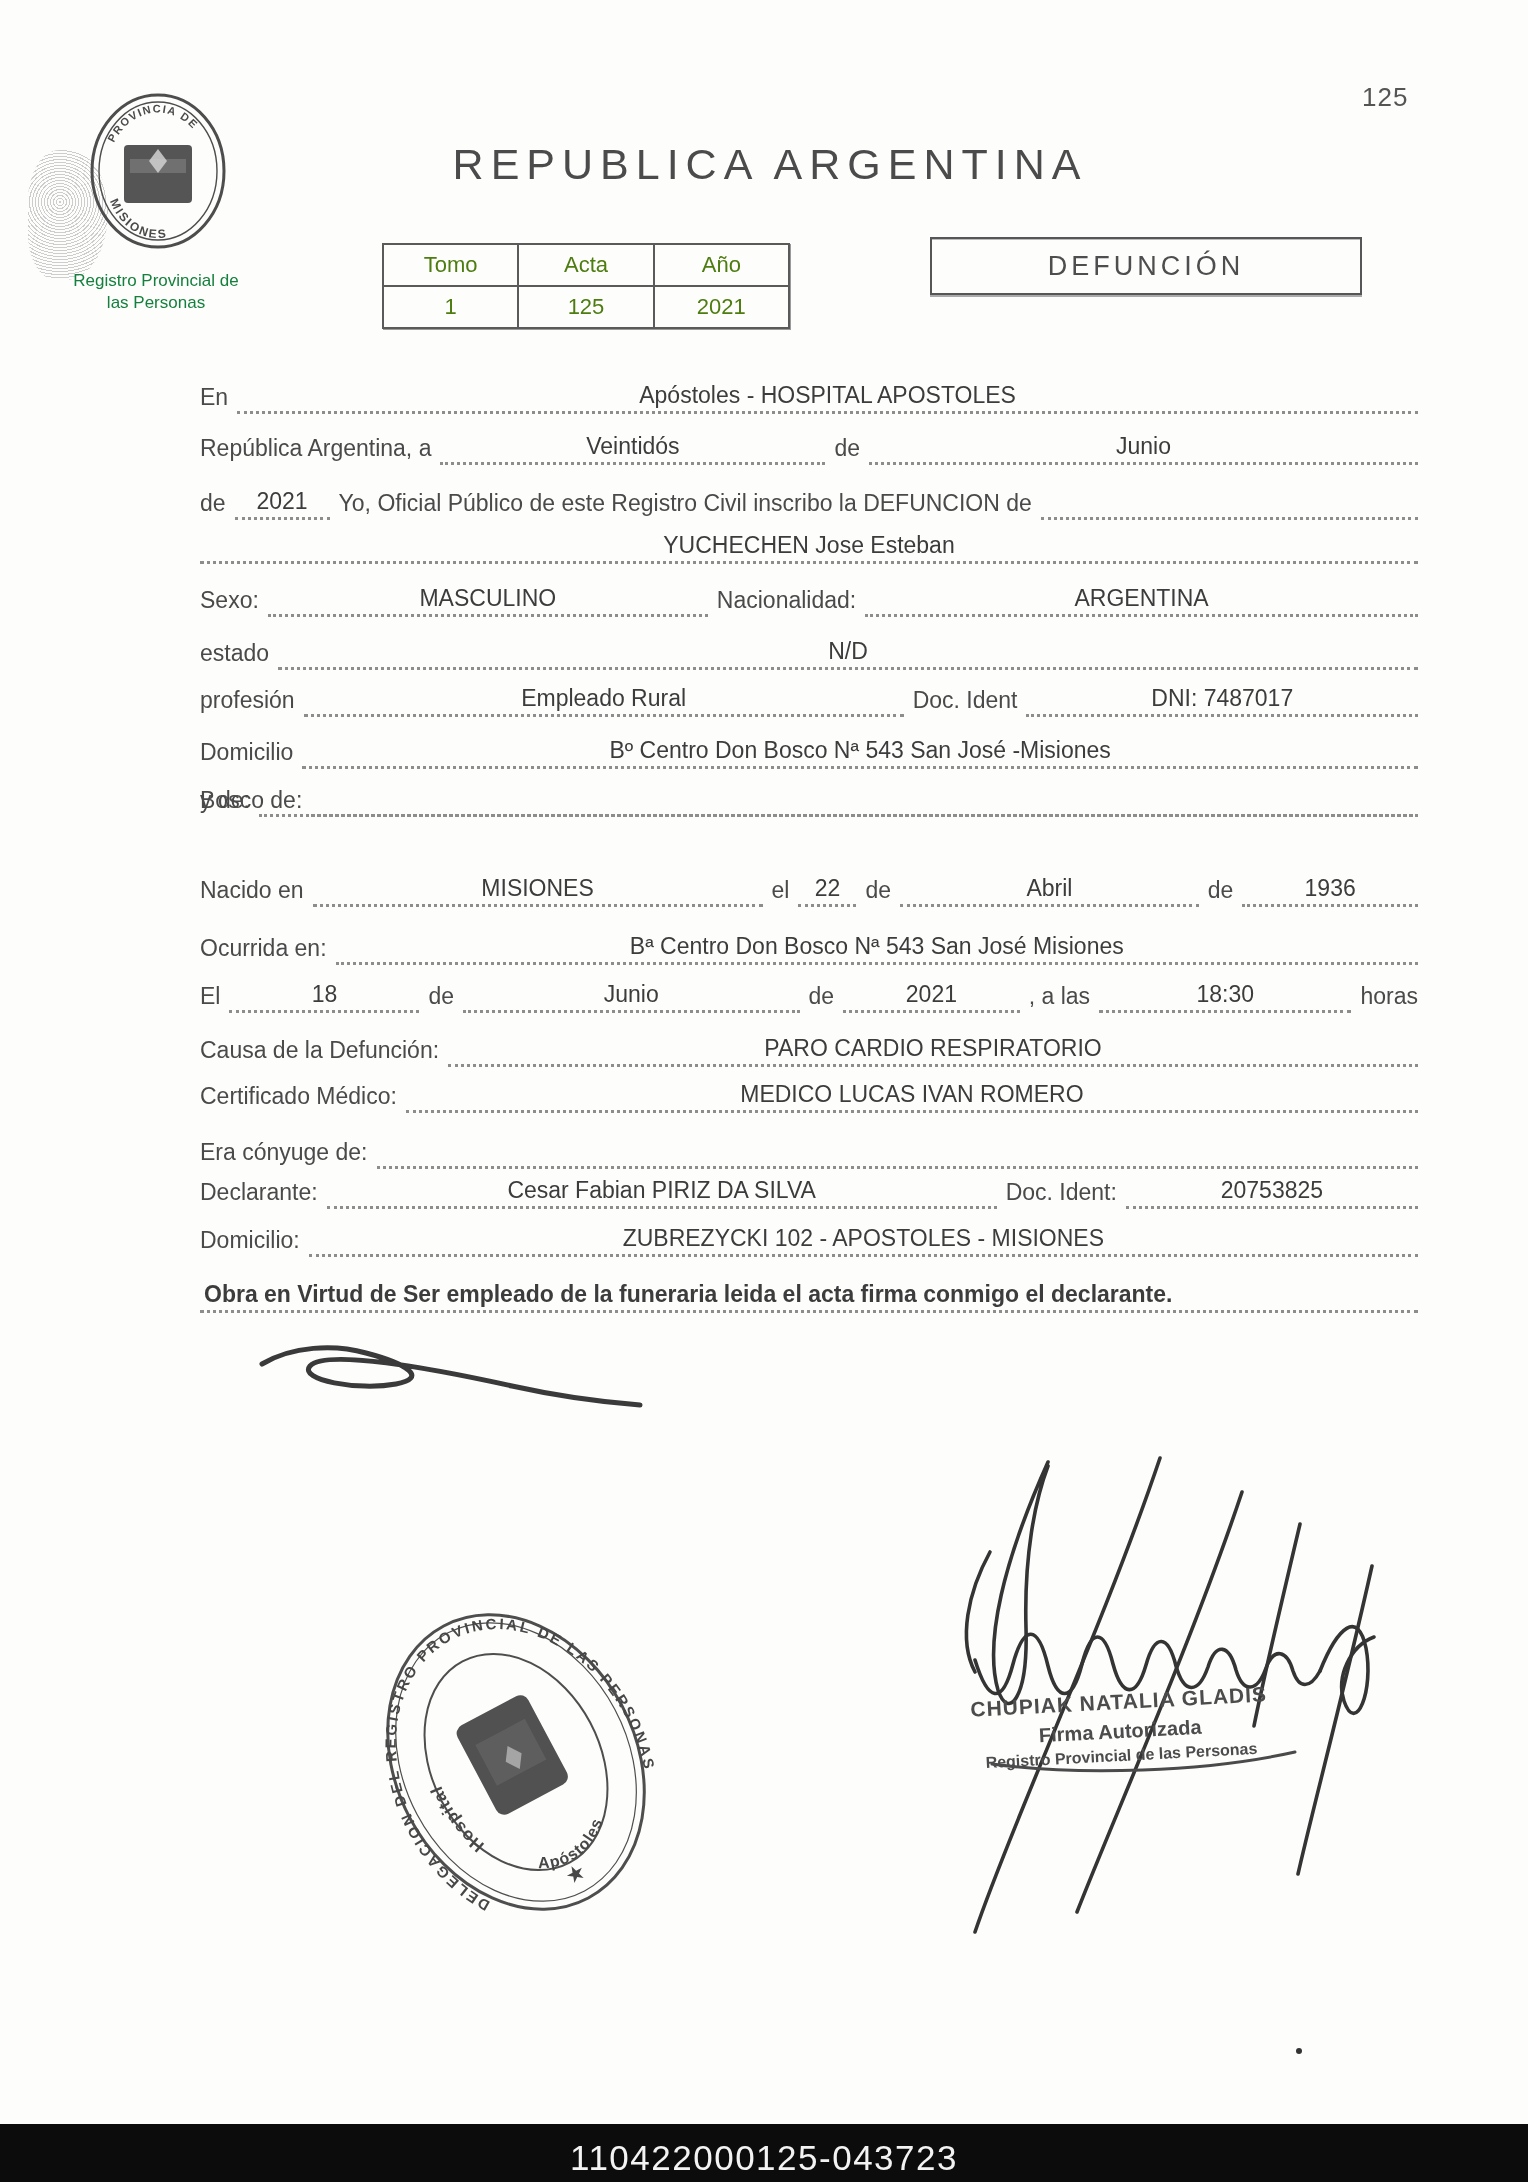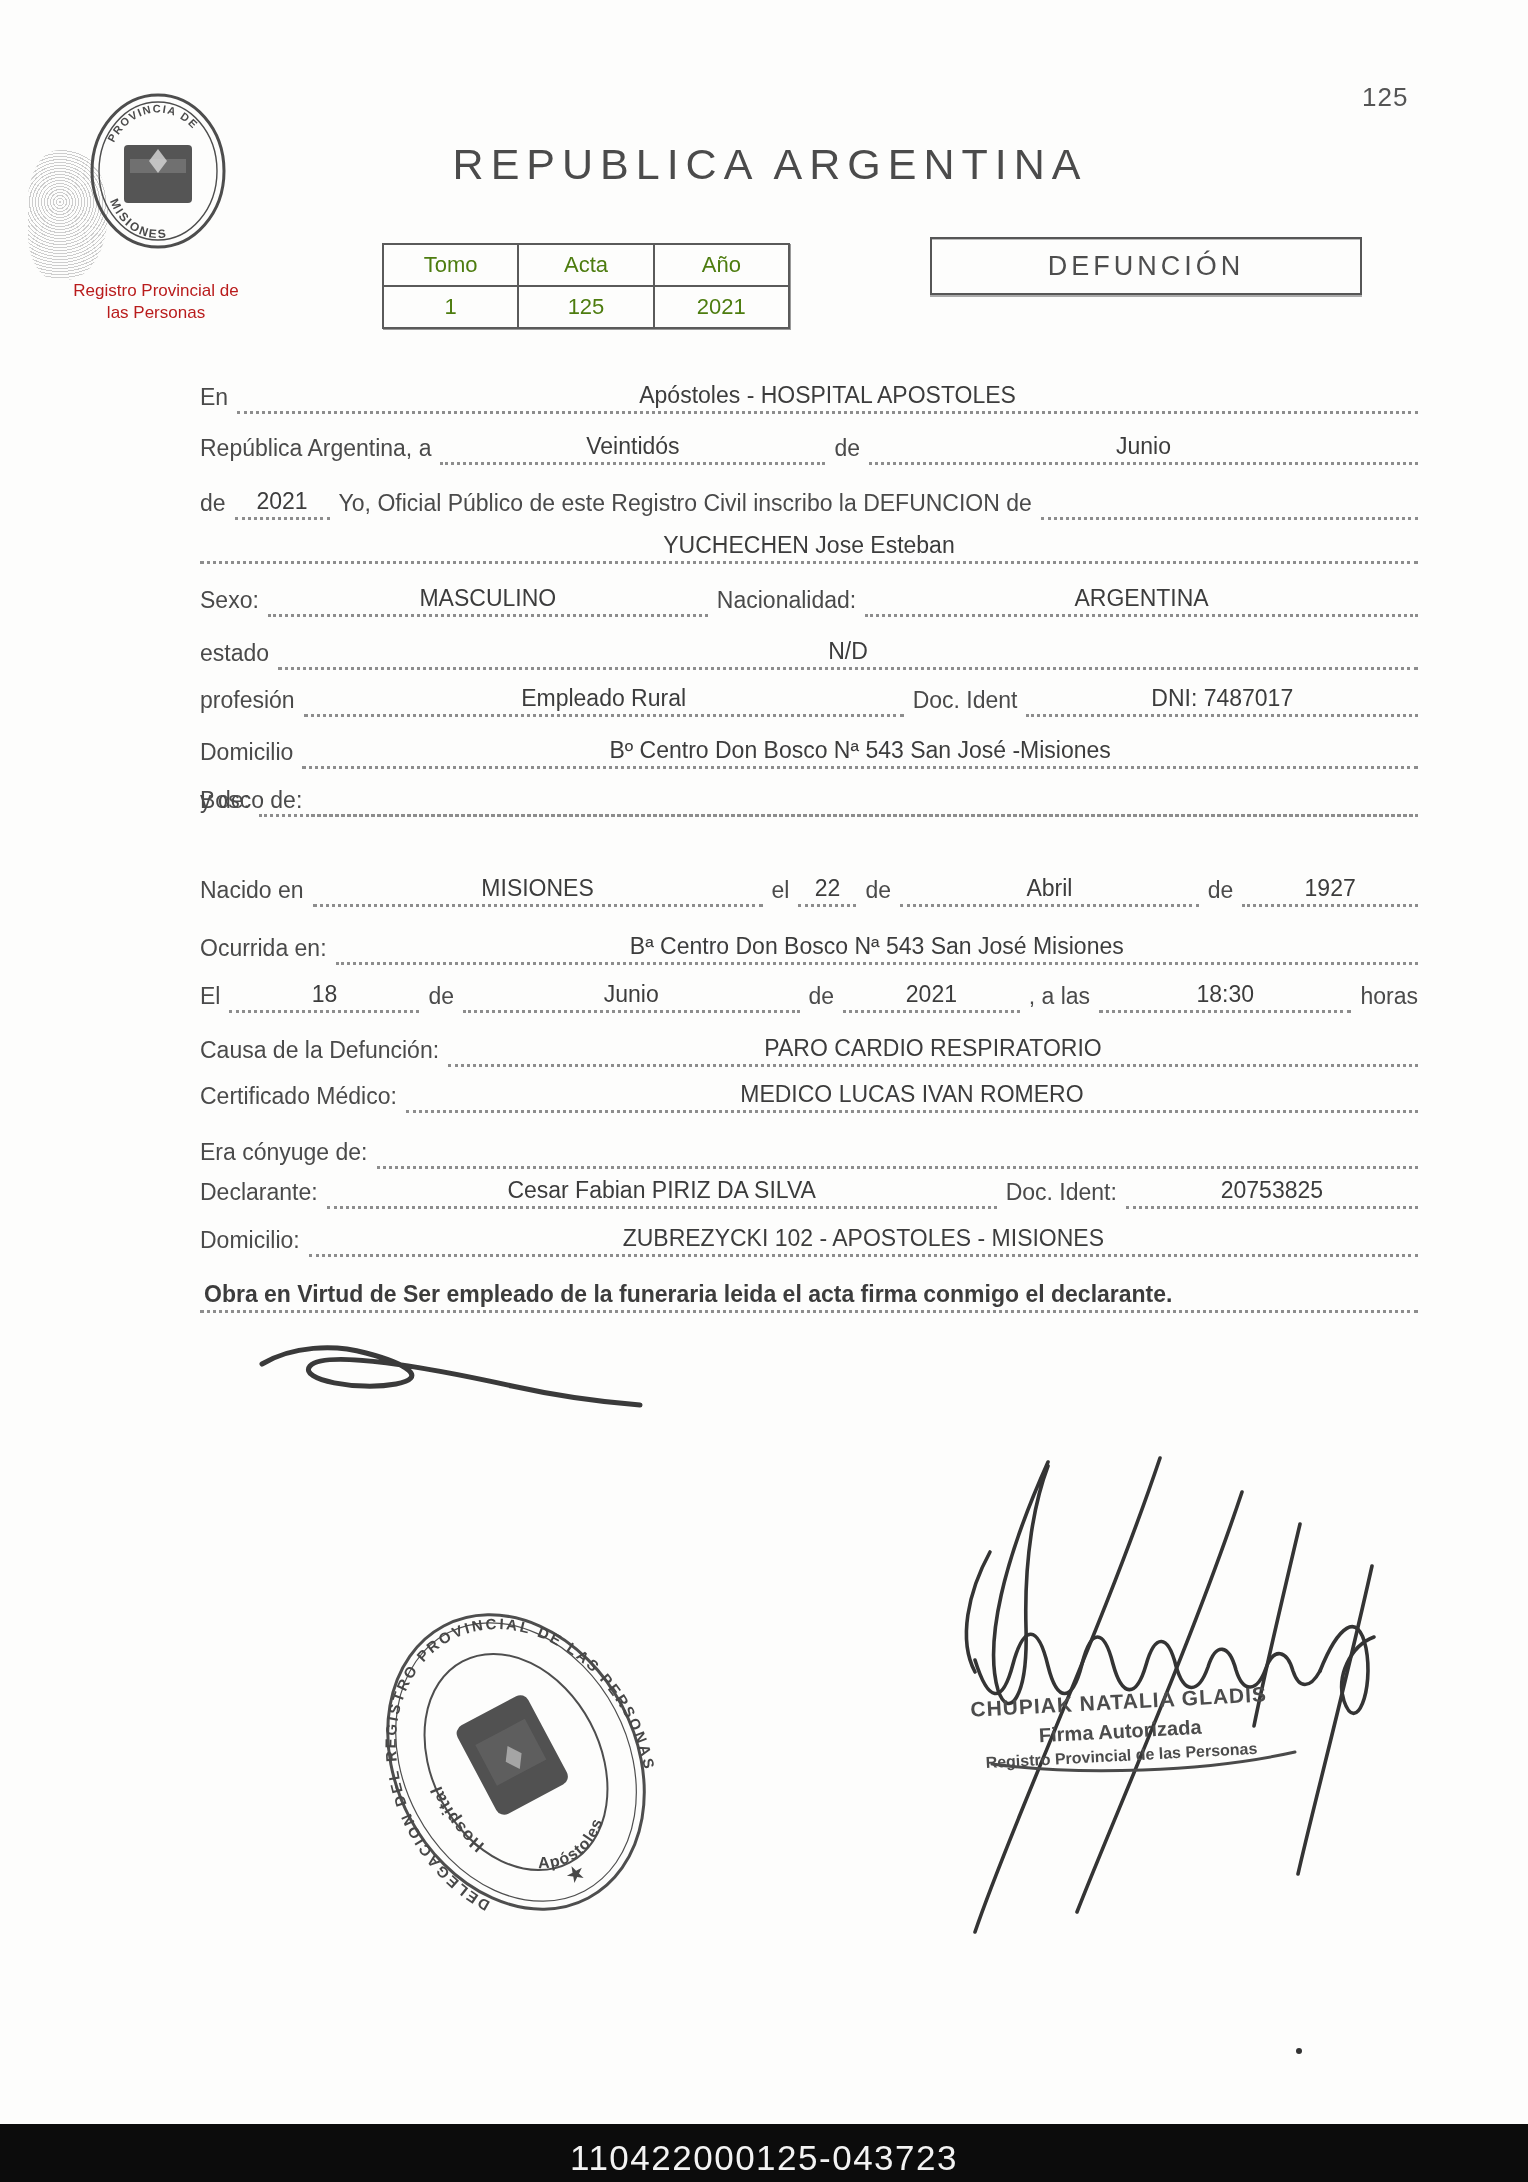--- a/index.html
+++ b/index.html
@@ -18,22 +18,22 @@
     display:flex;flex-direction:column;font-size:22px;color:#4d7c0f;box-shadow:1px 1px 0 #9a9a9a;}
   .t-row{display:flex;flex:1;}
   .t-cell{display:flex;align-items:center;justify-content:center;flex:1;}
   .t-row.hdr{border-bottom:2px solid #5a5a5a;}
   .t-cell + .t-cell{border-left:2px solid #5a5a5a;}
   
   #doc-type-box{left:930px;top:237px;width:428px;height:54px;border:2px solid #565656;
     box-shadow:0 2px 0 #aaa, inset 0 1px 0 #bbb;display:flex;align-items:center;justify-content:center;
     font-size:27px;letter-spacing:4px;color:#4e4e4e;}
   
-  #logo-caption{left:40px;top:280px;width:232px;text-align:center;font-size:17px;
-    line-height:22px;color:#b91c1c;}
+  #logo-caption{left:40px;top:270px;width:232px;text-align:center;font-size:17px;
+    line-height:22px;color:#15803d;}
   #fingerprint{left:28px;top:150px;width:80px;height:130px;opacity:.35;
     background:repeating-radial-gradient(circle at 40% 40%, #777 0 1px, transparent 1px 3px);
     filter:blur(.6px);border-radius:45% 55% 60% 40%;}
   
   .row{position:absolute;left:200px;right:110px;display:flex;align-items:flex-end;
     font-size:23px;white-space:nowrap;}
   .lbl{color:#4a4a4a;padding:0 9px 3px 0;}
   .lbl.mid{padding:0 9px 3px 9px;}
   .dot{border-bottom:3px dotted #8d8d8d;text-align:center;color:#3c3c3c;
     padding-bottom:2px;overflow:visible;}
@@ -159,21 +159,21 @@
   </div>
 
   <div class="row" style="top:873px;height:34px;">
     <span class="lbl">Nacido en</span>
     <span class="dot" style="flex:0 0 450px;">MISIONES</span>
     <span class="lbl mid">el</span>
     <span class="dot" style="flex:0 0 58px;">22</span>
     <span class="lbl mid">de</span>
     <span class="dot" style="flex:1.7 1 0;">Abril</span>
     <span class="lbl mid">de</span>
-    <span class="dot" style="flex:1 1 0;">1927</span>
+    <span class="dot" style="flex:1 1 0;">1936</span>
   </div>
 
   <div class="row" style="top:927px;height:38px;">
     <span class="lbl">Ocurrida en:</span>
     <span class="dot fill">Bª Centro Don Bosco Nª 543 San José Misiones</span>
   </div>
 
   <div class="row" style="top:975px;height:38px;">
     <span class="lbl">El</span>
     <span class="dot" style="flex:0 0 190px;">18</span>

